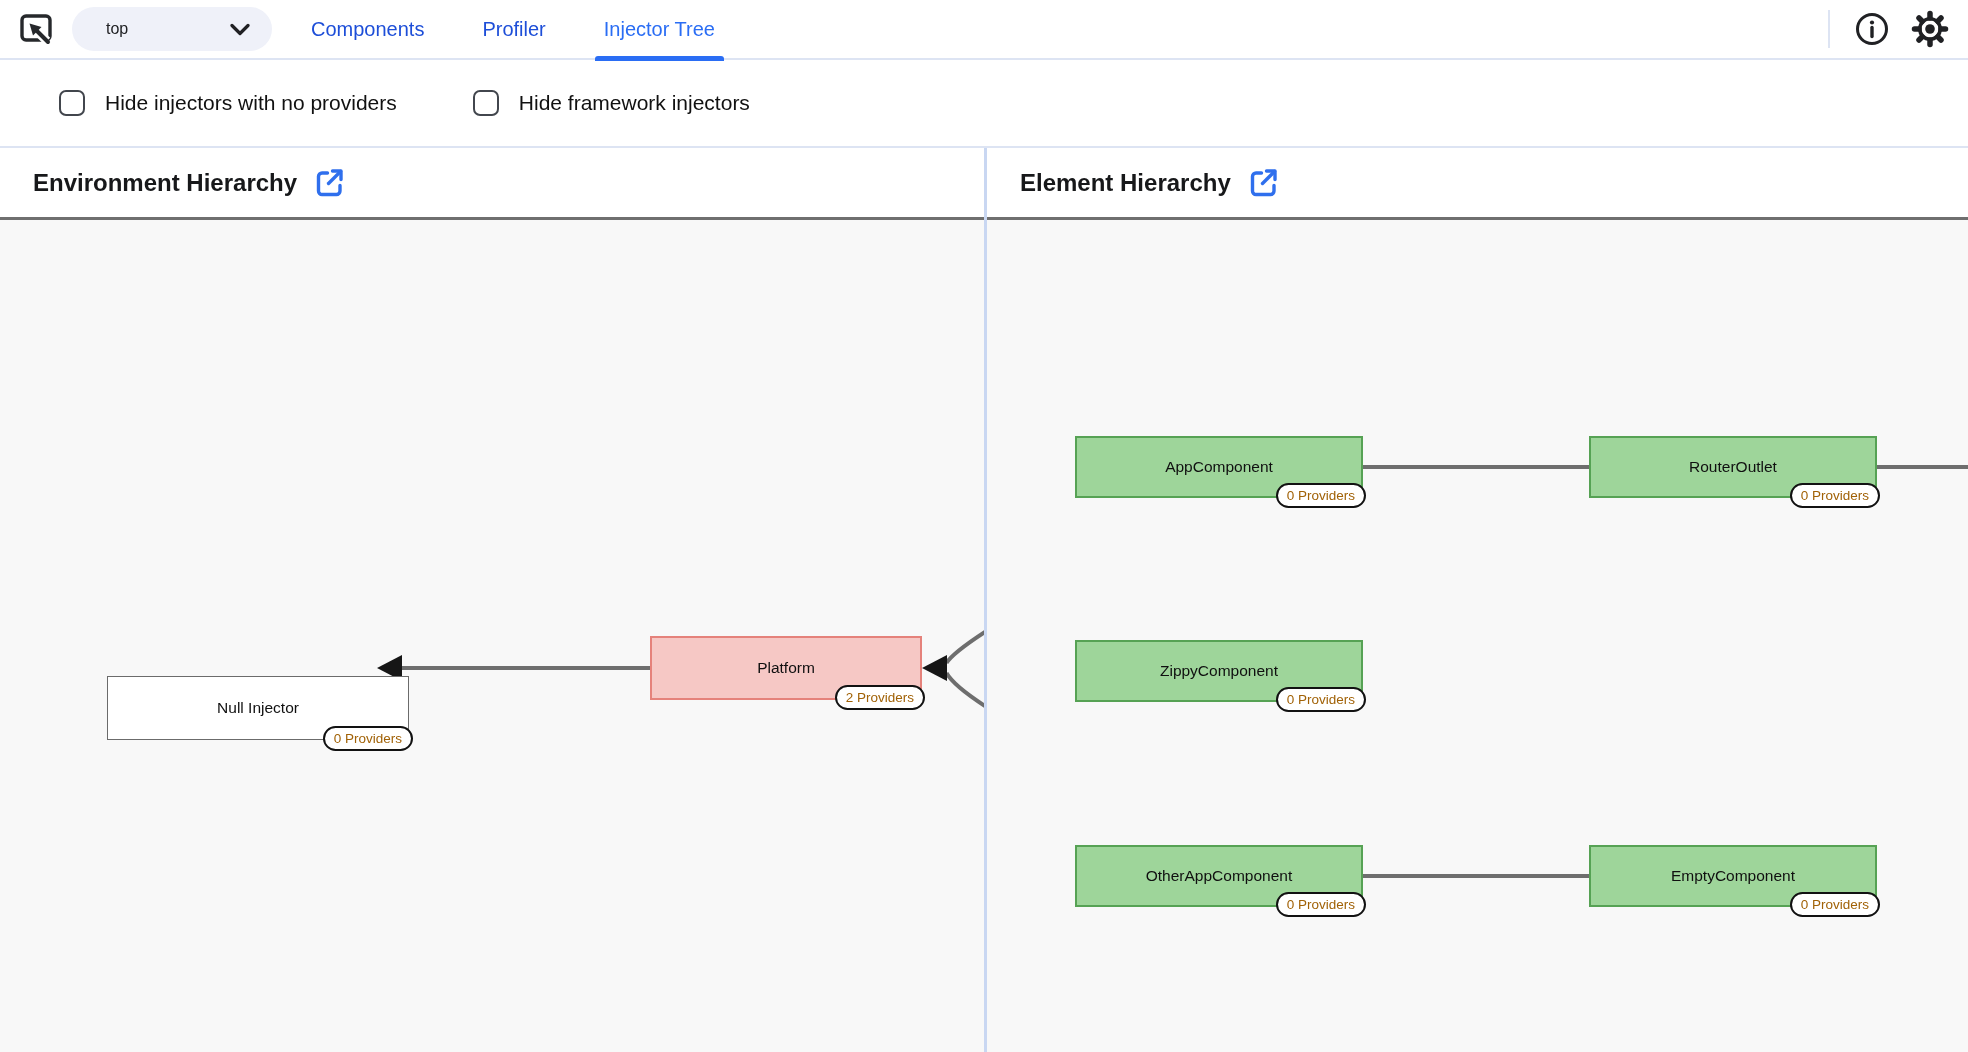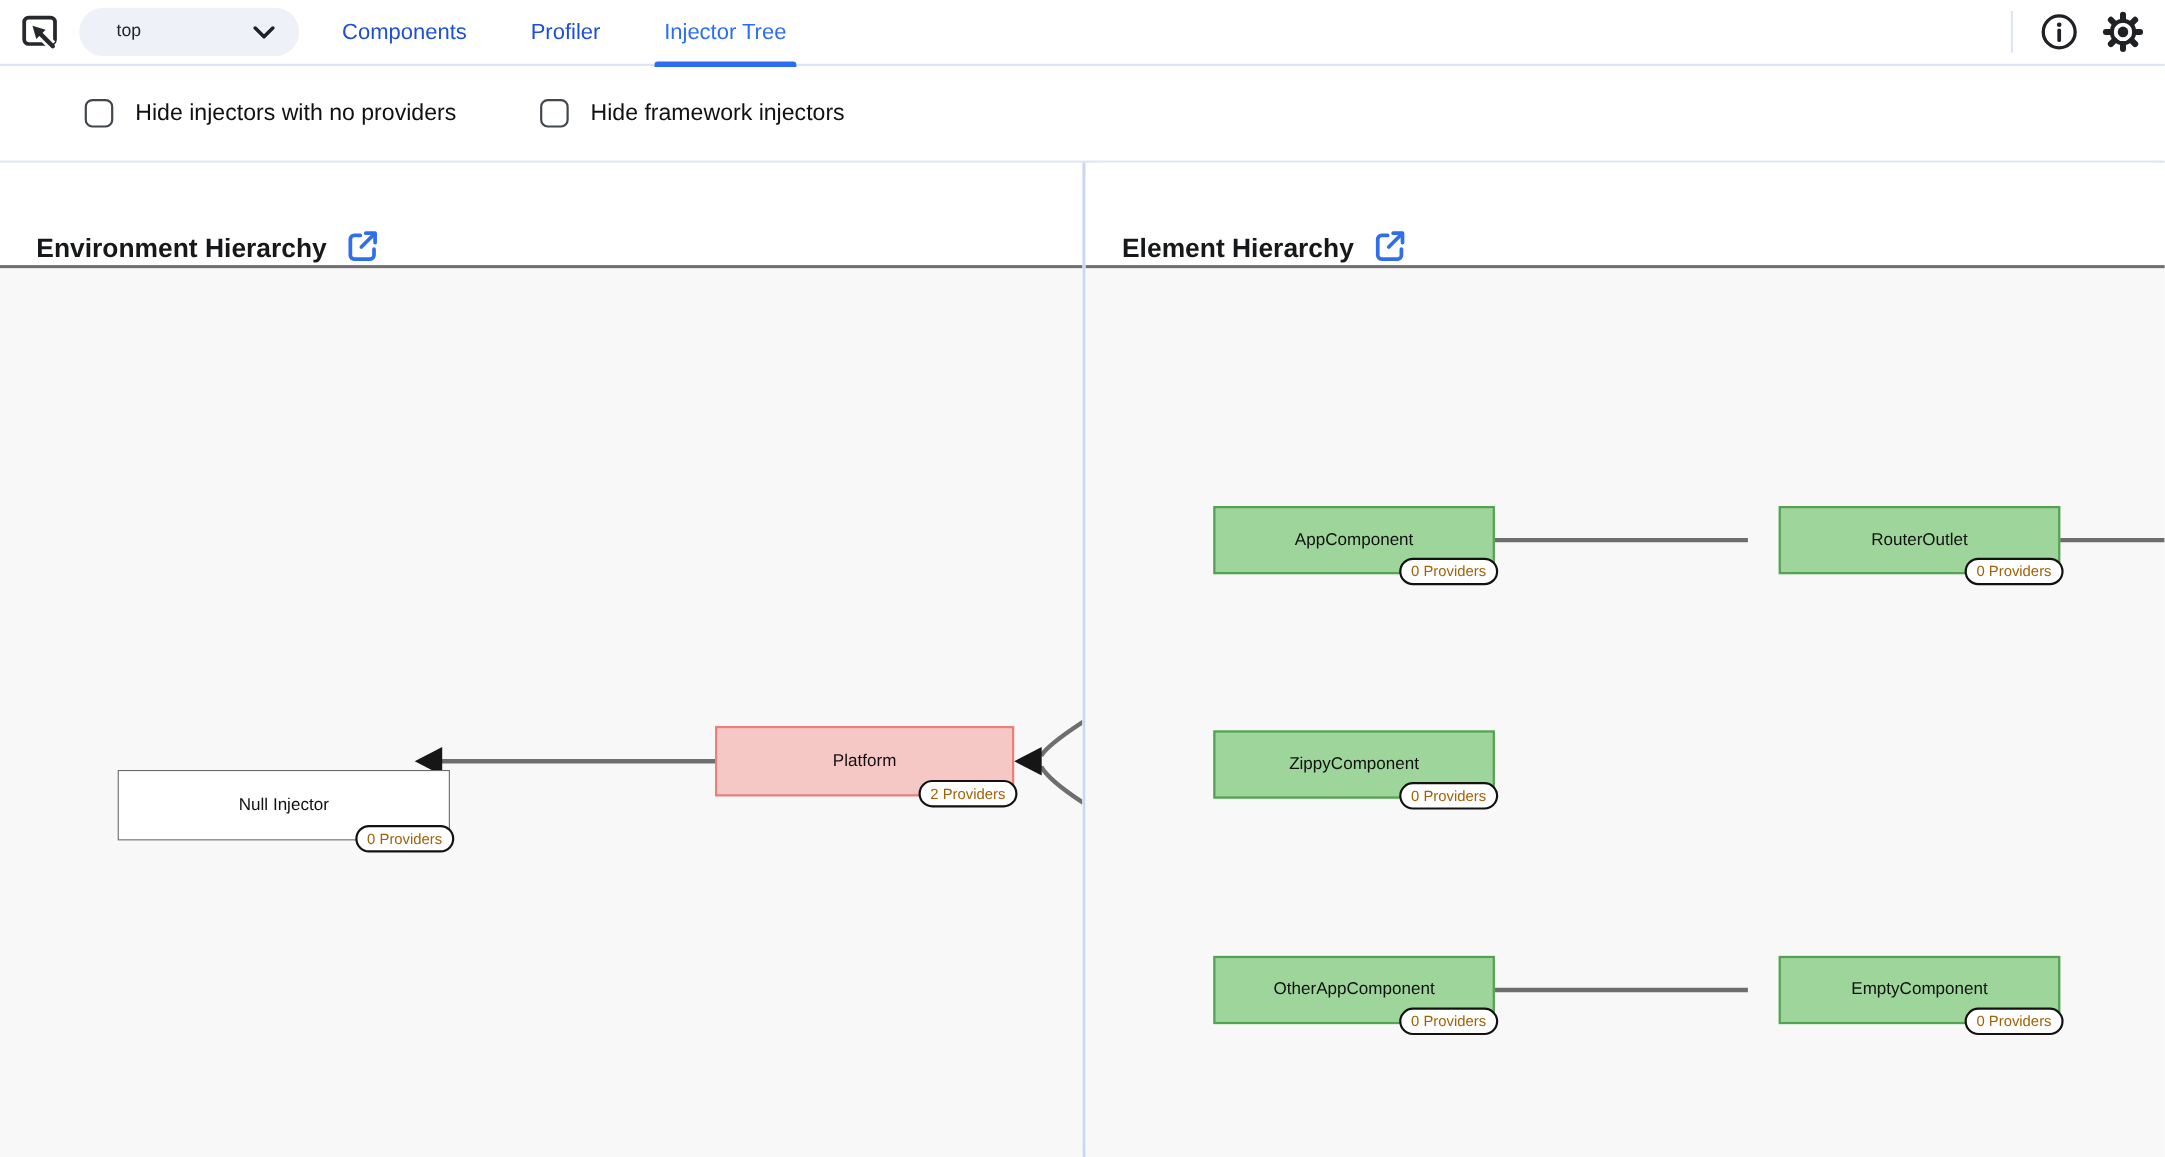--- a/index.html
+++ b/index.html
@@ -24,46 +24,46 @@
   .tab.active::after { content:""; position:absolute; left:0; right:0; bottom:-2px;
     height:5px; background:#2a6df4; border-radius:3px 3px 0 0; }
   .topbar-right { margin-left:auto; display:flex; align-items:center; }
   .vdivider { width:2px; height:38px; background:#dde4f3; margin-right:20px; }
   .round-icon { width:44px; height:44px; }
 
   
   .filterbar { height:88px; display:flex; align-items:center;
     border-bottom:2px solid #dde4f3; background:#fff; }
   .filter { display:flex; align-items:center; }
-  .filter:first-child { margin-left:34px;padding-left:43px; }
+  .filter:first-child { margin-left:16px;padding-left:43px; }
   .filter + .filter { margin-left:76px; }
   .checkbox { width:26px; height:26px; border:2.5px solid #42464d; border-radius:7px;
     background:#fff; appearance:none; cursor:pointer; }
   .filter-label { margin-left:20px; font-size:21px; color:#111; cursor:default; }
 
   
   .panels { display:flex; height:904px; }
   .panel { display:flex; flex-direction:column; background:#fff; }
   .panel.left { width:984px; }
   .panel.right { width:981px;border-radius:11px; }
   .panel-divider { width:3px; background:#c9d7f2; }
-  .panel-header { height:96px; display:flex; align-items:flex-end; padding-left:33px;
+  .panel-header { height:72px; display:flex; align-items:center; padding-left:33px;
     border-bottom:3px solid #6f6f6f; background:#fff; }
   .panel-title { font-size:24px; font-weight:700; color:#17181a; }
   .ext-link { margin-left:16px; width:34px; height:34px; }
   .graph { position:relative; flex:1; background:#f8f8f8; overflow:hidden; }
   .edges { position:absolute; left:0; top:0; z-index:1; }
 
   
   .node { position:absolute; height:64px; display:flex; align-items:center;
     justify-content:center; z-index:2; cursor:pointer; }
   .node-label { font-size:15.5px; color:#101010; }
   .node.white { width:302px; background:#ffffff; border:1.5px solid #6b6b6b;margin-top:40px; }
   .node.pink  { width:272px; background:#f6c8c5; border:2px solid #e5827b; }
-  .node.green { width:256px; height:62px; background:#9ed59a; border:2px solid #56a254;margin-left:28px; }
+  .node.green { width:288px; height:62px; background:#9ed59a; border:2px solid #56a254; }
   .badge { position:absolute; right:-5px; bottom:-12px; background:#fff;
     border:2px solid #121212; border-radius:13px; padding:1px 9px;
     font-size:13.5px; color:#a16207; white-space:nowrap; line-height:19px; }
 </style>
 </head>
 <body>
 
 <div class="topbar">
   <button class="icon-btn inspect-btn">
     <svg width="36" height="34" viewBox="0 0 36 34">

